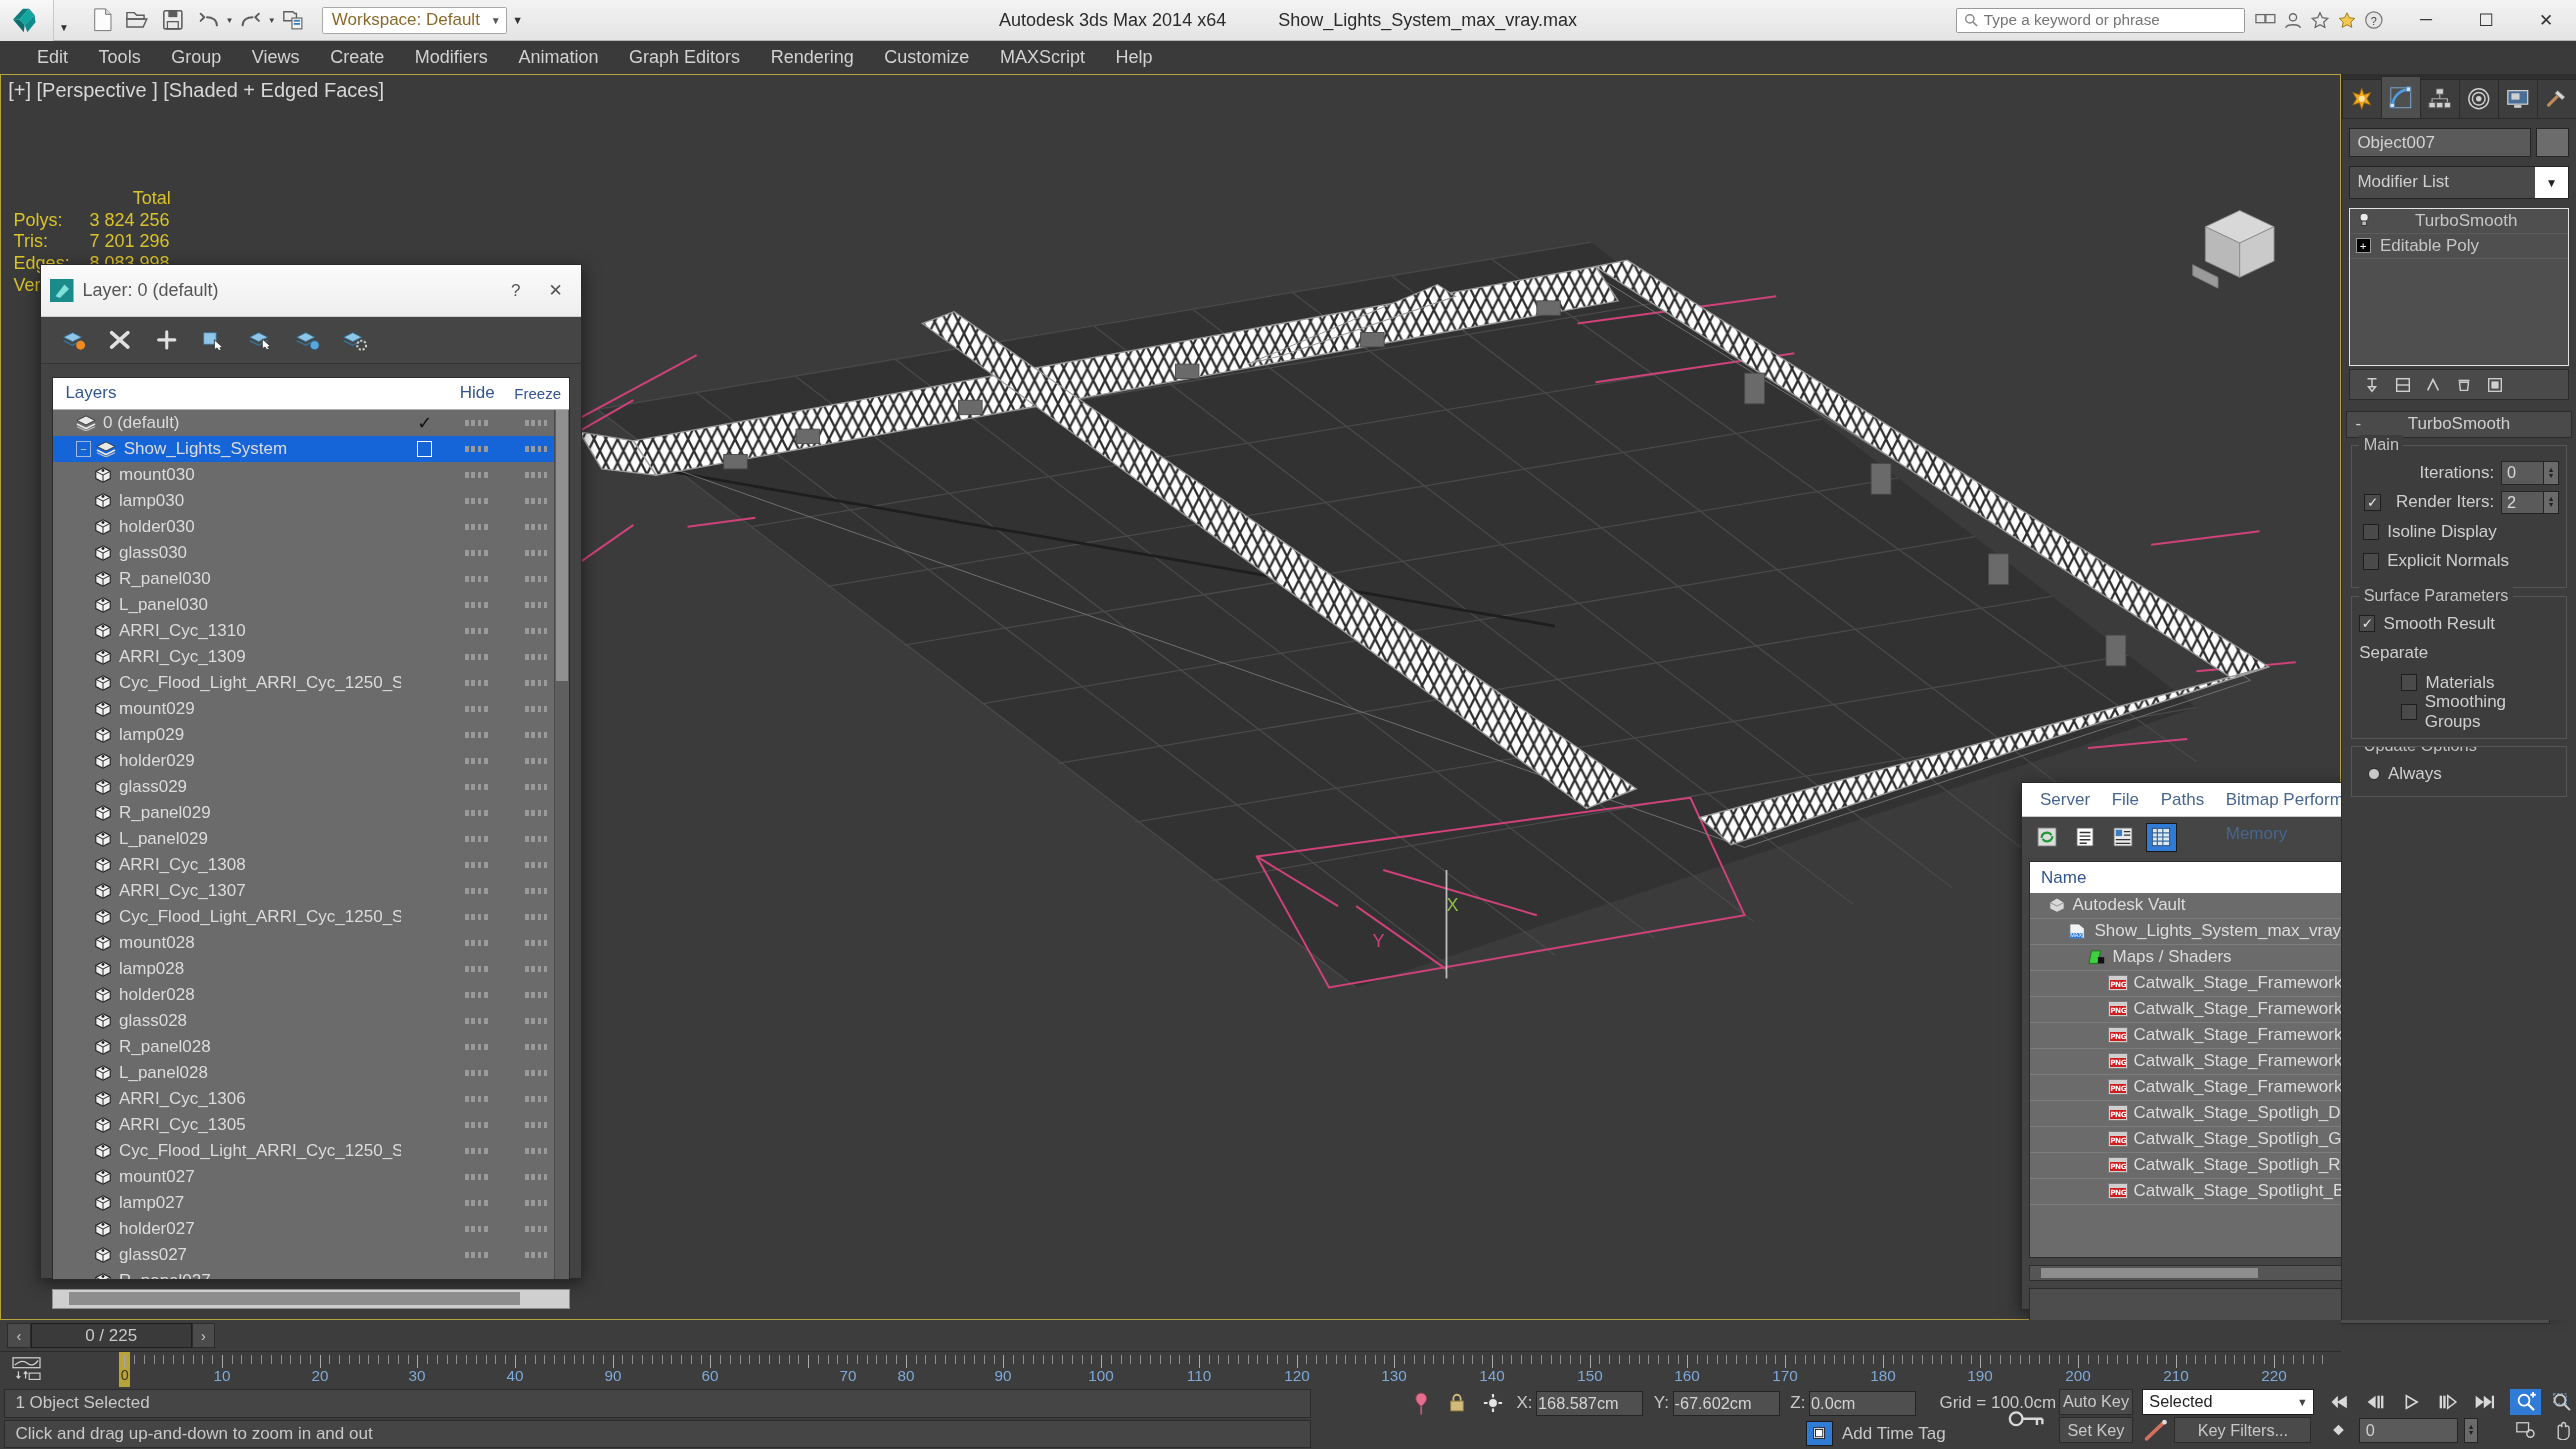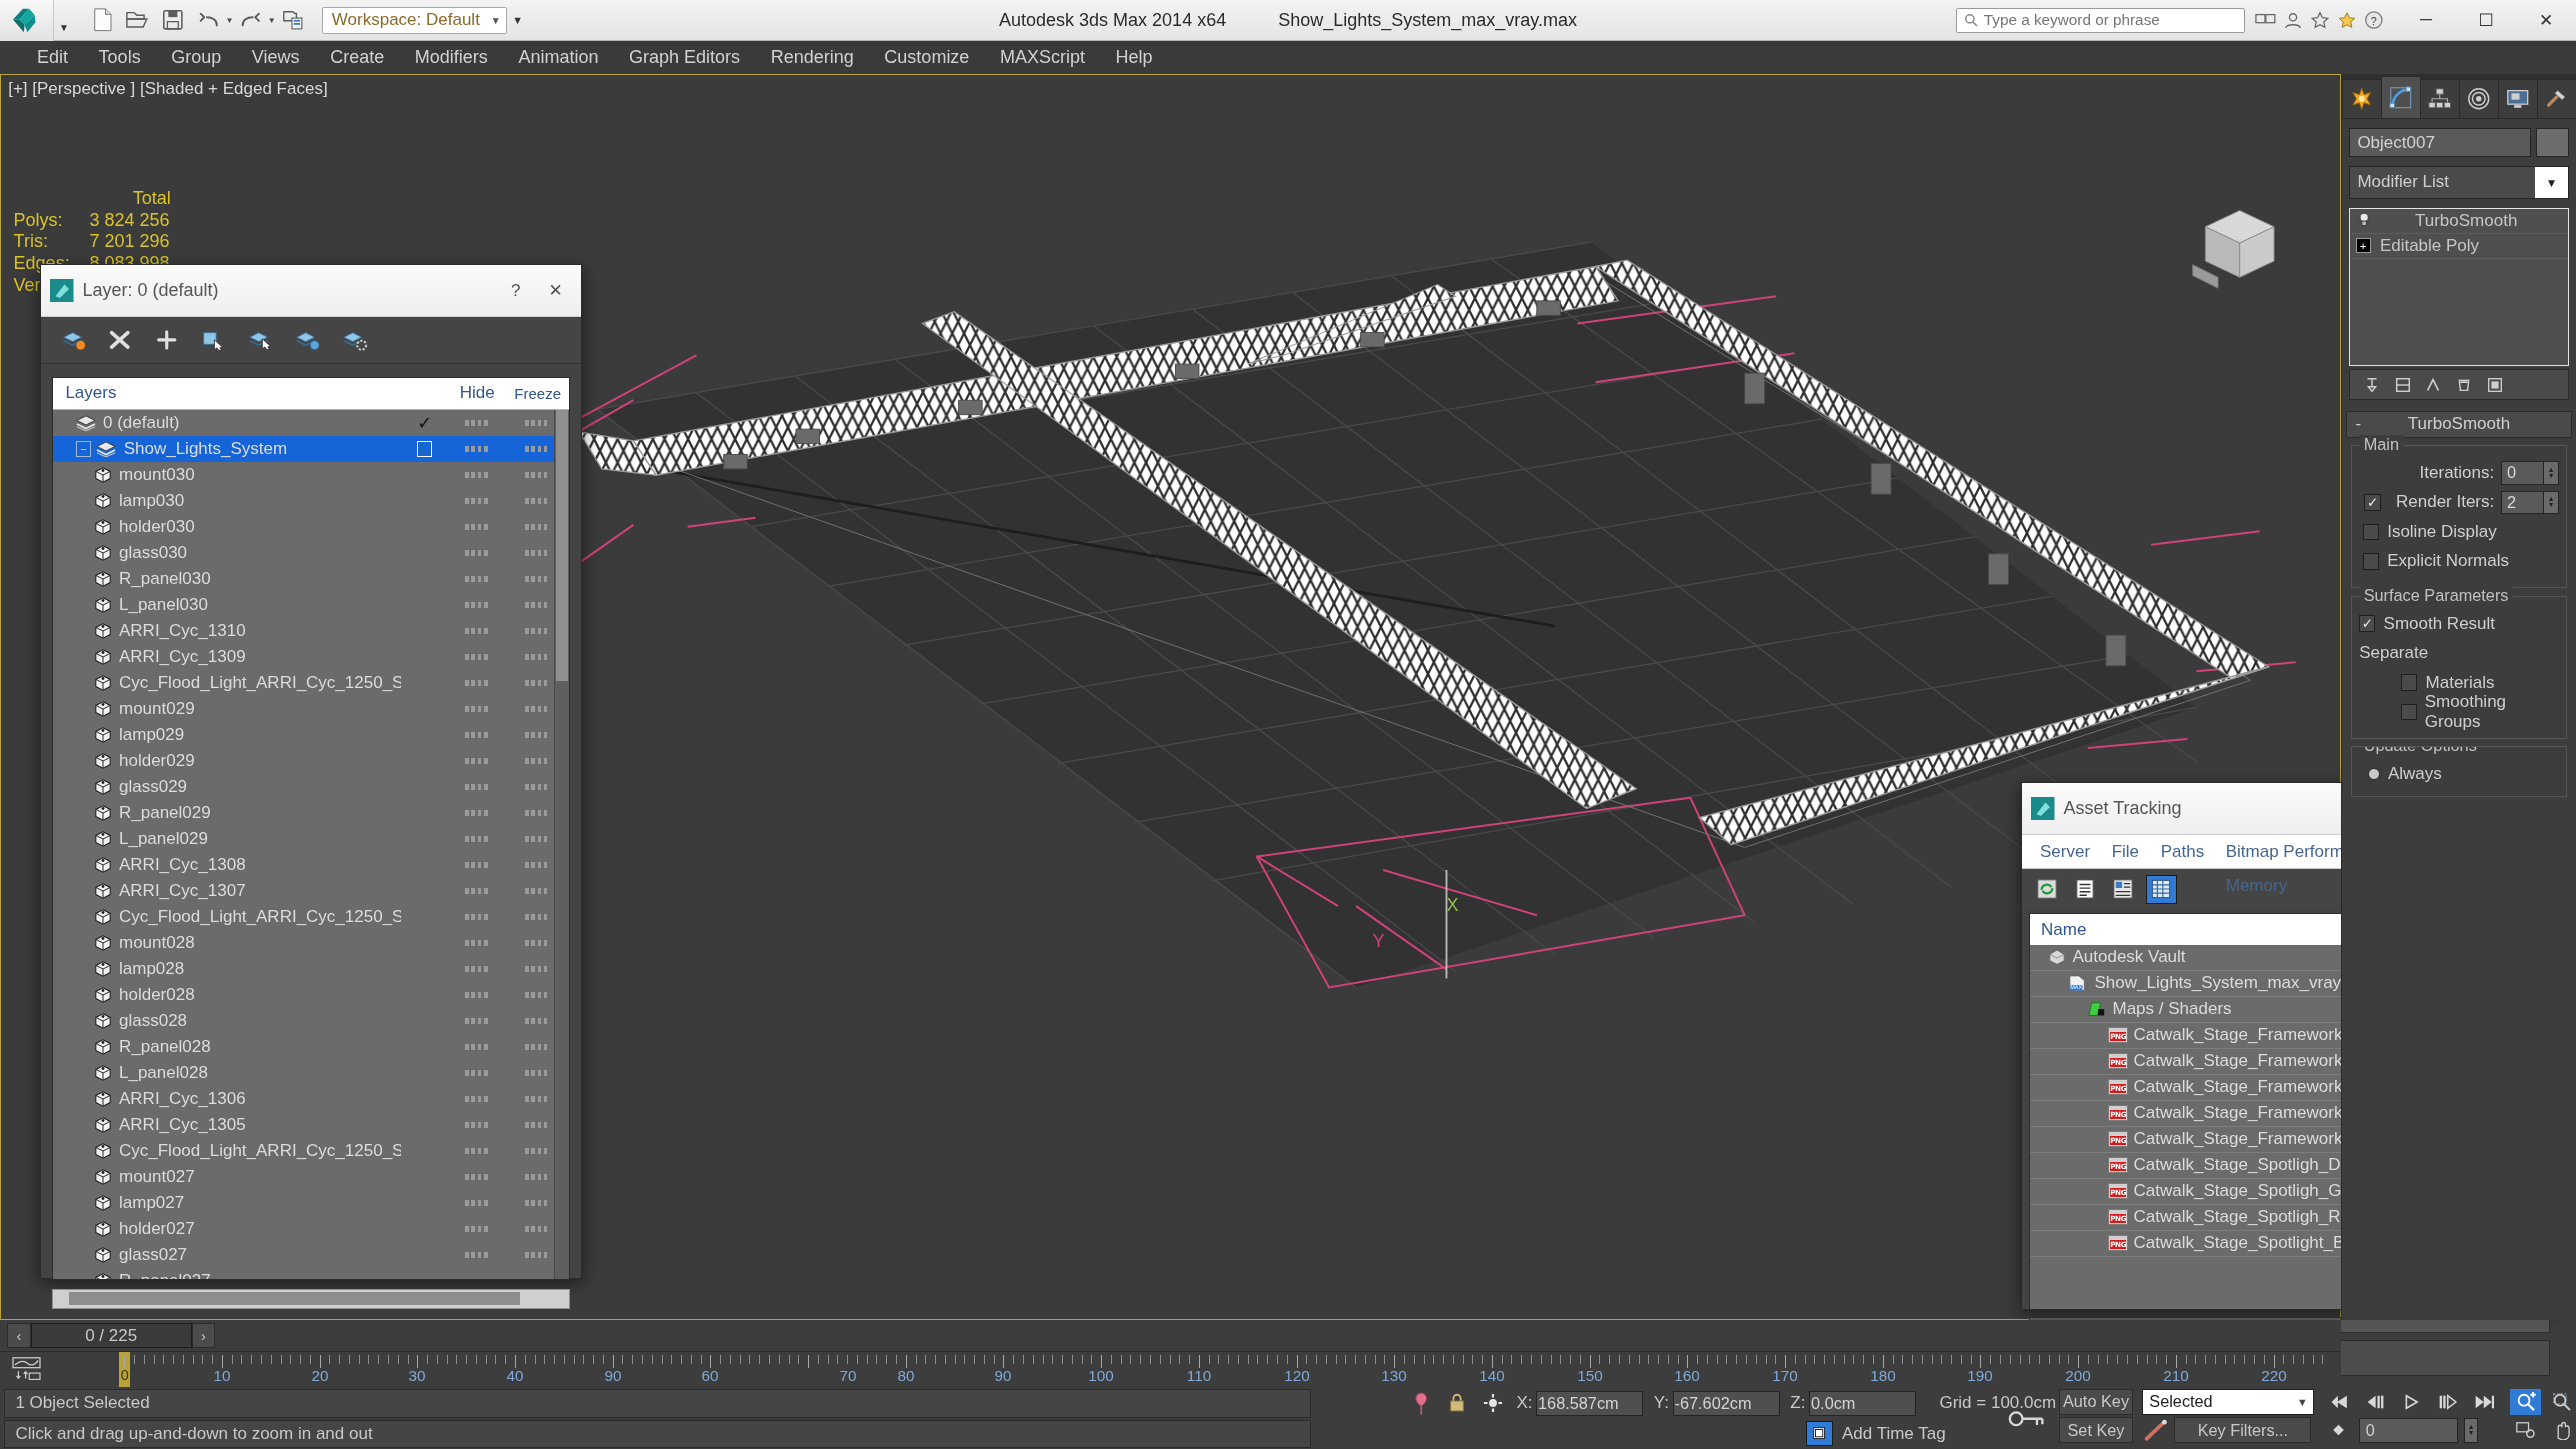--- a/index.html
+++ b/index.html
@@ -40,21 +40,21 @@
     color:#333; font-size:17px; }
 
   
   #menubar { position:absolute; left:0; top:41px; width:2576px; height:33px; background:#3a3a3a;
     display:flex; align-items:center; padding-left:21.7px; }
   .menu-item { padding:0 15.3px; height:33px; line-height:33px; font-size:18px; color:#d2d2d2; }
 
   
   #viewport { position:absolute; left:0; top:74px; width:2341px; height:1246px;
     background:#3b3b3b; border:1.8px solid #b8a33c; overflow:hidden; }
-  #vp-label { position:absolute; left:7.2px; top:3.6px; font-size:17px; color:#d8d8d8; }
+  #vp-label { position:absolute; left:7.2px; top:3.6px; font-size:20px; color:#d8d8d8; }
   #vp-stats { position:absolute; left:12.6px; top:113px; color:#d9c32a; font-size:18px;
     line-height:21.7px; }
   #vp-stats table { border-collapse:collapse; }
   #vp-stats td { padding:0 9px 0 0; white-space:nowrap; }
   #vp-stats td.v { padding-left:10.8px; }
   .stat-head { padding-left:54px !important; }
 
   #vp-canvas { position:absolute; inset:0; }
 
   
@@ -1131,30 +1131,20 @@
           <div class="lchk"></div>
         </div>
       </div>
   </div>
   <div class="hscroll">
     <div class="hthumb"></div>
   </div>
 </div>
 
 <div id="assetdlg">
-  <div class="dlg-title">
-    <svg class="ico" viewBox="0 0 26 26">
-      <rect width="26" height="26" fill="#1b8a8a"></rect>
-        <path d="M6 19 L16 6 L21 11 L11 21z" fill="#7fe0dc"></path>
-    </svg>
-    <div class="txt">Asset Tracking</div>
-    <div class="dlg-btn">─</div>
-    <div class="dlg-btn">☐</div>
-    <div class="dlg-btn">✕</div>
-  </div>
   <div id="asset-menu">
       <div>Server</div>
       <div>File</div>
       <div>Paths</div>
       <div>Bitmap Performance and Memory</div>
       <div>Options</div>
     </div>
   <div id="asset-tools">
     <div class="atool">
       <svg width="20" height="20" viewBox="0 0 22 22">

